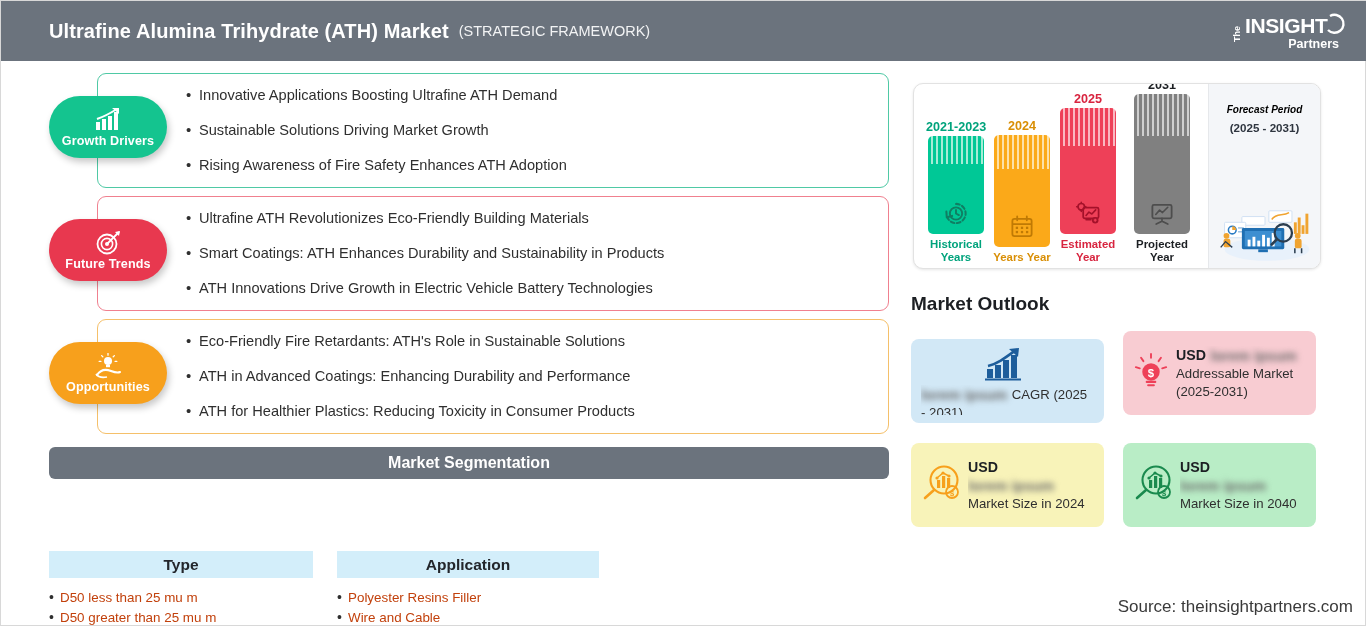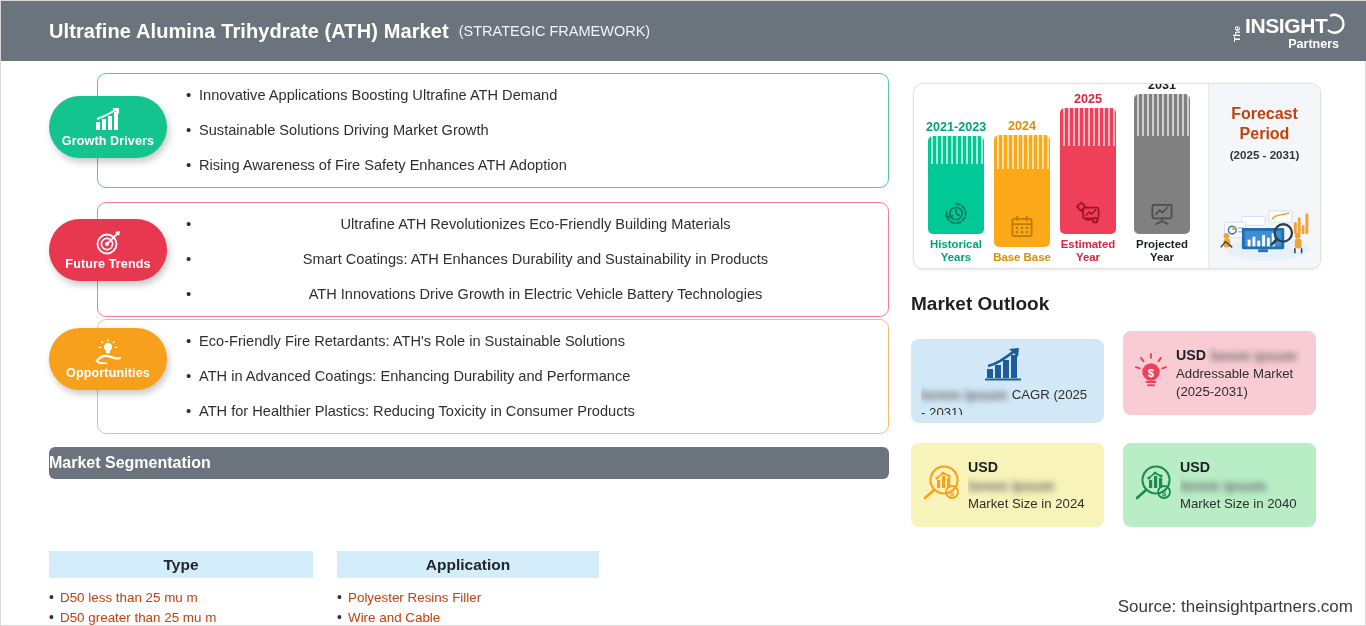--- a/index.html
+++ b/index.html
@@ -110,21 +110,21 @@
   
   .seg-header {
     position: absolute;
     left: 48px;
     width: 840px; height: 32px;
     background: #6b737d;
     border-radius: 6px;
     color: #ffffff;
     font-size: 16px;
     font-weight: bold;
-    display: flex; align-items: center; 
+    display: flex; align-items: center; justify-content: center;
   }
   .seg-cols { position: absolute; left: 48px; top: 490px; width: 840px; }
   .seg-col { position: absolute; top: 0; }
   .seg-col.c0 { left: 0px;   width: 264px; }
   .seg-col.c1 { left: 288px; width: 262px; }
   .seg-chip {
     height: 27px;
     background: #d3eefa;
     border-radius: 0;
     display: flex; align-items: center; justify-content: center;
@@ -185,21 +185,21 @@
 
   .fc-right {
     position: absolute; right: 0; top: 0;
     width: 112px; height: 100%;
     background: #f4f6f9;
     border-left: 1px solid #e6e8eb;
     text-align: center;
     padding-top: 20px;
   }
   .fc-right .t1 {
-    font-size: 16px; font-weight: bold; color: #c2410c; line-height: 1.25;
+    font-size: 10px; font-weight: bold; color: #000000; line-height: 1.25; font-style: italic;
   }
   .fc-right .t2 {
     font-size: 11.6px; font-weight: bold; color: #2f3640; margin-top: 4px;
   }
 
   .outlook-title {
     position: absolute; left: 10px; top: 232px;
     font-size: 19px; font-weight: bold; color: #1c1f23;
   }
 
@@ -270,21 +270,21 @@
         <rect x="3" y="15" width="4" height="8" fill="#ffffff"></rect>
         <rect x="9" y="12" width="4" height="11" fill="#ffffff"></rect>
         <rect x="15" y="9" width="4" height="14" fill="#ffffff"></rect>
         <rect x="21" y="5" width="4" height="18" fill="#ffffff"></rect>
         <path d="M4 12 C 10 10, 16 7, 24 2" stroke="#ffffff" stroke-width="2" fill="none"></path>
         <path d="M19 1 L26 1 L26 7 Z" fill="#ffffff"></path>
       </svg>
       <span class="pill-label">Growth Drivers</span>
     </div>
 
-    <div class="panel red" style="top:141px;text-align:center;">
+    <div class="panel red" style="top:135px;">
       <ul class="panel-bullets">
         <li>Ultrafine ATH Revolutionizes Eco-Friendly Building Materials</li>
         <li>Smart Coatings: ATH Enhances Durability and Sustainability in Products</li>
         <li>ATH Innovations Drive Growth in Electric Vehicle Battery Technologies</li>
       </ul>
     </div>
     <div class="pill red" style="left:48px; top:158px;">
       <svg class="pill-icon" viewBox="0 0 30 26" width="30" height="26">
         <circle cx="14" cy="14" r="9.5" fill="none" stroke="#ffffff" stroke-width="1.8"></circle>
         <circle cx="14" cy="14" r="5.6" fill="none" stroke="#ffffff" stroke-width="1.6"></circle>
@@ -295,21 +295,21 @@
       <span class="pill-label">Future Trends</span>
     </div>
 
     <div class="panel orange" style="top:258px;">
       <ul class="panel-bullets">
         <li>Eco-Friendly Fire Retardants: ATH's Role in Sustainable Solutions</li>
         <li>ATH in Advanced Coatings: Enhancing Durability and Performance</li>
         <li>ATH for Healthier Plastics: Reducing Toxicity in Consumer Products</li>
       </ul>
     </div>
-    <div class="pill orange" style="left:48px; top:267px;">
+    <div class="pill orange" style="left:48px; top:281px;">
       <svg class="pill-icon" viewBox="0 0 30 26" width="30" height="26">
         <circle cx="15" cy="8" r="4" fill="#ffffff"></circle>
         <rect x="13" y="12" width="4" height="2.2" fill="#ffffff"></rect>
         <g stroke="#ffffff" stroke-width="1.3" stroke-linecap="round">
           <path d="M15 0.5 L15 2.2"></path>
           <path d="M8.6 2.6 L9.8 3.8"></path>
           <path d="M21.4 2.6 L20.2 3.8"></path>
           <path d="M6.2 8.4 L7.9 8.4"></path>
           <path d="M23.8 8.4 L22.1 8.4"></path>
         </g>
@@ -379,21 +379,21 @@
                   <rect x="6.5" y="13.2" width="2.4" height="2.4"></rect>
                   <rect x="11.8" y="13.2" width="2.4" height="2.4"></rect>
                   <rect x="17.1" y="13.2" width="2.4" height="2.4"></rect>
                   <rect x="6.5" y="17.6" width="2.4" height="2.4"></rect>
                   <rect x="11.8" y="17.6" width="2.4" height="2.4"></rect>
                   <rect x="17.1" y="17.6" width="2.4" height="2.4"></rect>
                 </g>
               </svg>
             </div>
           </div>
-          <div class="fc-cap" style="color:#d98f06;">Base Base</div>
+          <div class="fc-cap" style="color:#d98f06;">Years Year</div>
         </div>
 
         <div class="fc-bar-wrap" style="left:144px;">
           <div class="fc-year" style="color:#d8243f;">2025</div>
           <div class="fc-bar" style="height:126px;">
             <div class="fc-stripes" style="height:38px;
                  background-image:linear-gradient(90deg,#ee4058 0 2.6px,#fab7c1 2.6px 5px);"></div>
             <div class="fc-solid" style="height:88px;background:#ee4058;">
               <svg class="fc-ico" viewBox="0 0 26 26" width="25" height="25">
                 <rect x="8" y="7" width="16" height="11" rx="1.6" fill="none" stroke="#a4112a" stroke-width="1.8"></rect>

